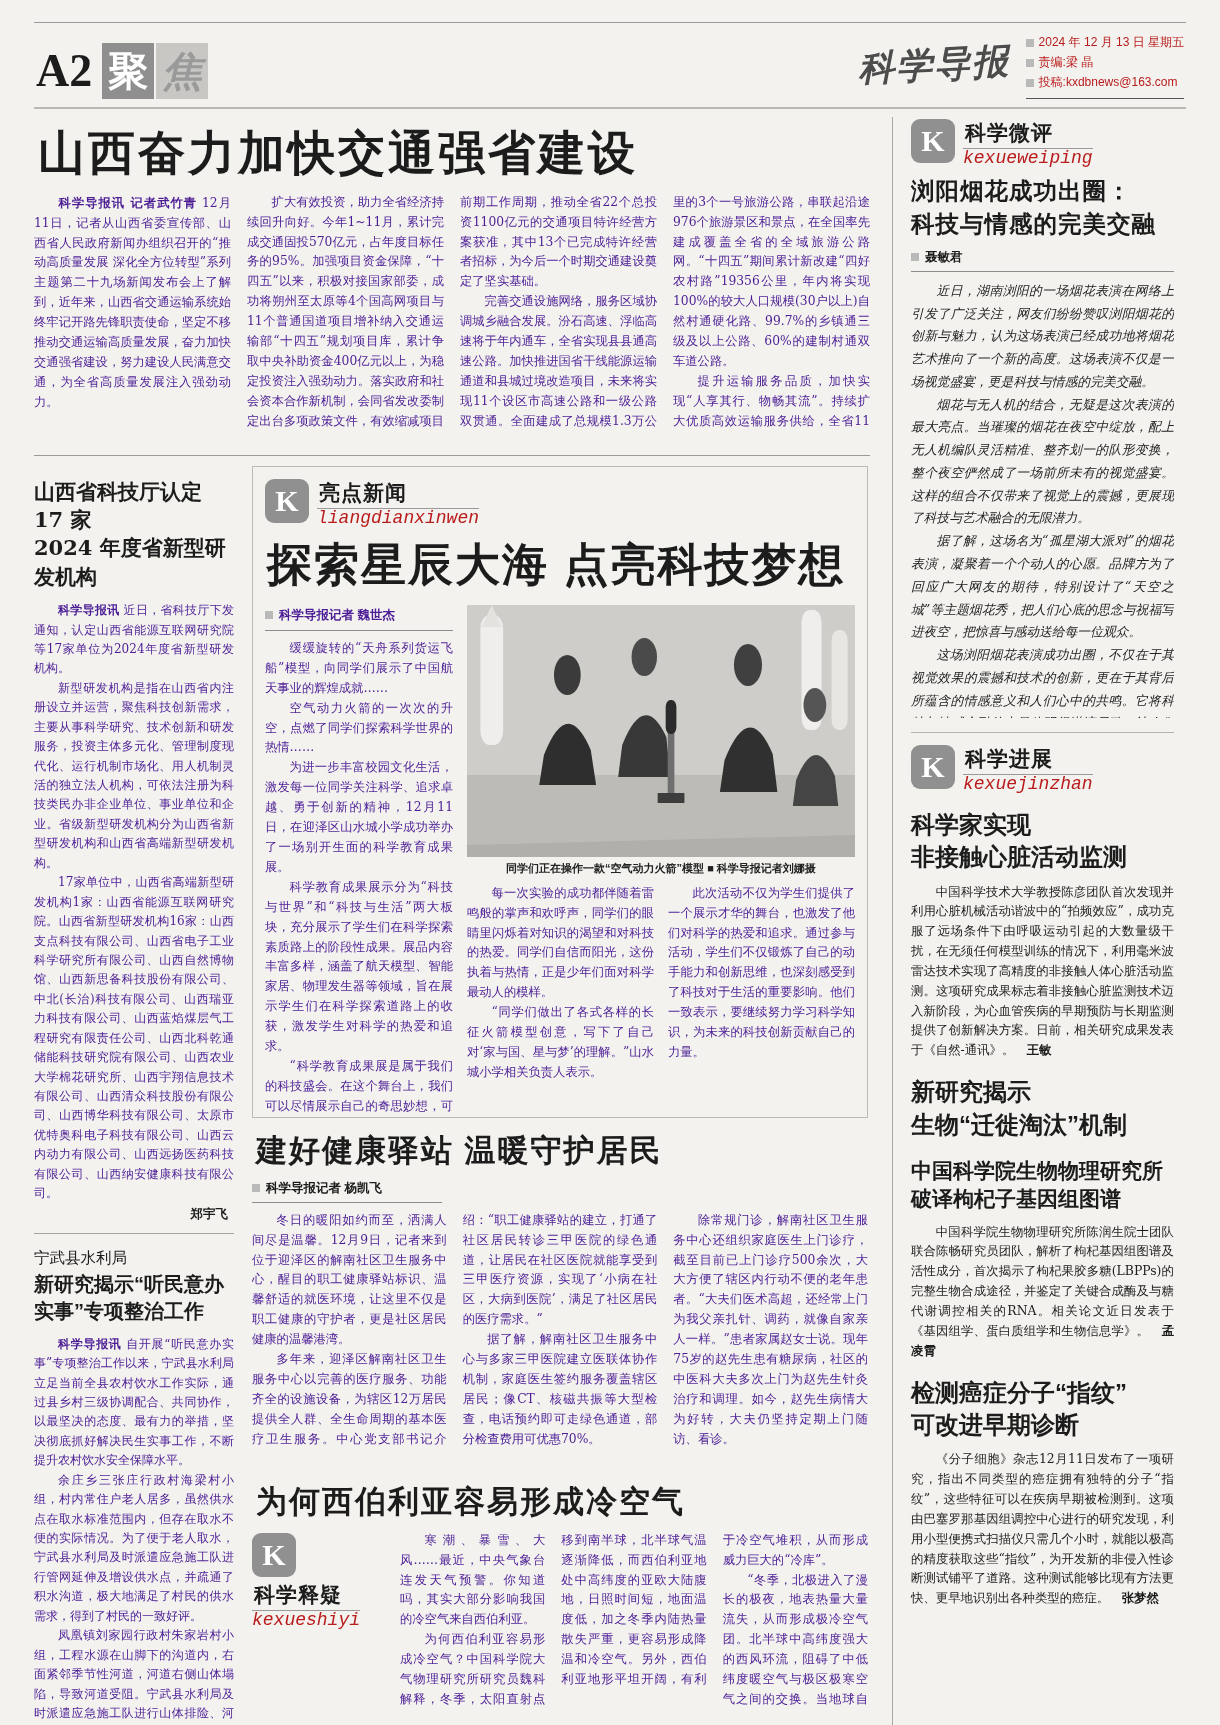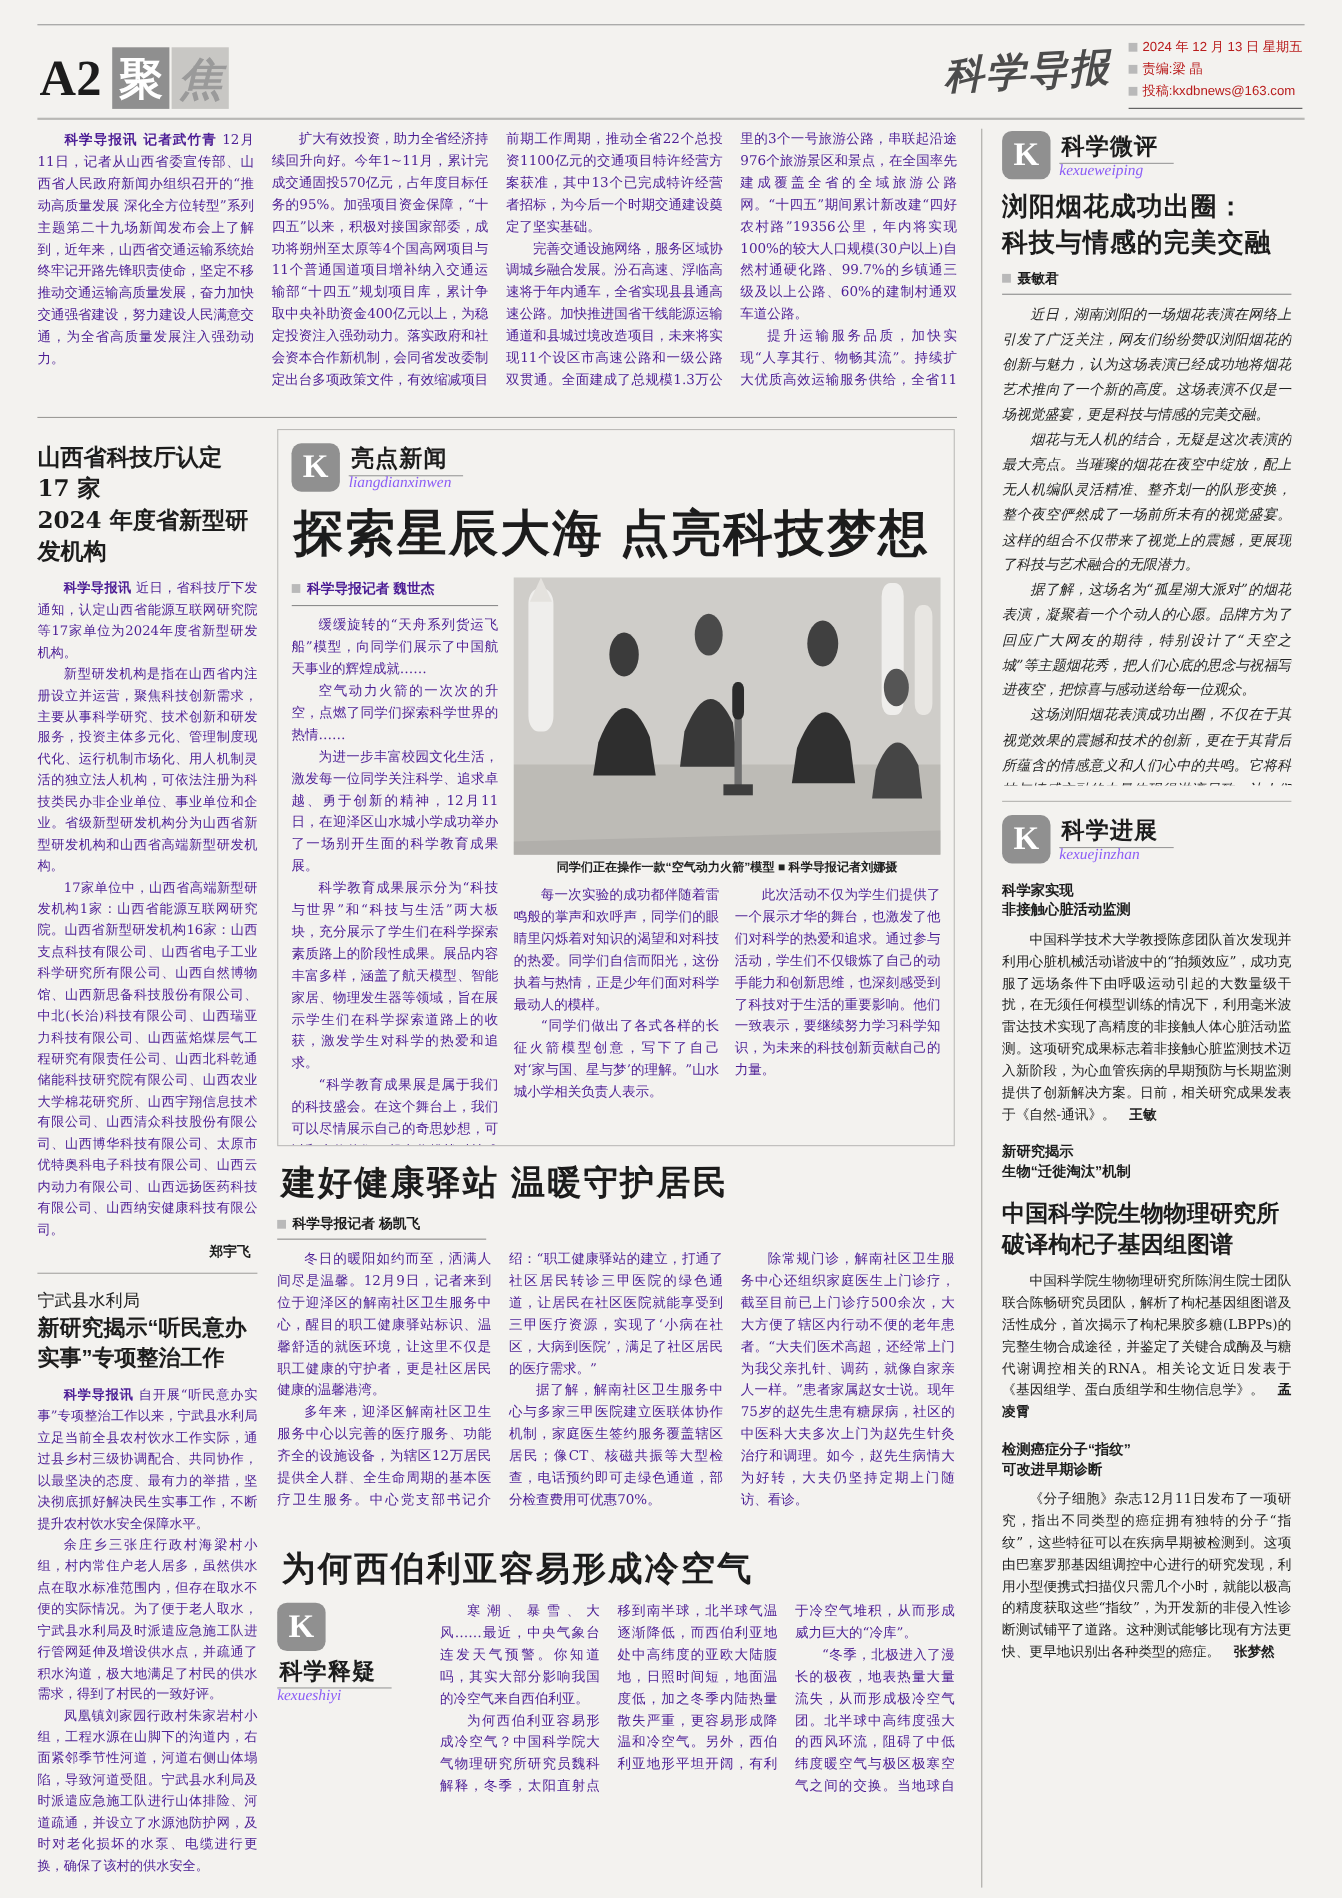--- a/index.html
+++ b/index.html
@@ -46,21 +46,21 @@
   .kicker{font-size:15.5px;font-weight:normal;margin:8px 0 2px 0;}
   .lart-title2{font-family:"Liberation Sans",sans-serif;font-size:20px;font-weight:900;line-height:1.35;margin:0 0 10px 0;}
   .lart .body-txt{font-size:12px;}
   
   .badge{display:flex;align-items:flex-start;gap:8px;margin:2px 0 8px 0;}
   .kicon{width:44px;height:44px;background:#909090;border-radius:9px;color:#fff;
          display:flex;align-items:center;justify-content:center;
          font-family:"Liberation Serif",serif;font-weight:bold;font-size:30px;flex:0 0 auto;}
   .badge-txt{border-bottom:1.5px solid #9a9a9a;padding:0 14px 1px 2px;}
   .badge-zh{font-size:21px;font-weight:bold;letter-spacing:1px;}
-  .badge-py{font-family:Liberation Serif, serif;font-style:italic;color:#8b5cf6;font-size:14px;line-height:1;}
+  .badge-py{font-family:Liberation Mono, monospace;font-style:italic;color:#b91c1c;font-size:18px;line-height:1;}
   
   .spot{border:1px solid #bcbbb8;padding:10px 12px 8px 12px;height:652px;box-sizing:border-box;overflow:hidden;}
   .spot-hl{font-family:"Liberation Sans",sans-serif;font-weight:900;font-size:45px;
            letter-spacing:2px;margin:2px 0 10px 2px;}
   .byline{display:flex;align-items:center;gap:6px;font-family:"Liberation Sans",sans-serif;
           font-size:12.5px;font-weight:bold;border-bottom:1px solid #8c8c8c;
           padding-bottom:5px;margin-bottom:8px;}
   .spot-grid{display:grid;grid-template-columns:188px 1fr;column-gap:14px;}
   .spot-c1{height:540px;overflow:hidden;}
   .photo{width:100%;height:252px;display:block;background:#d8d6d2;}
@@ -71,21 +71,21 @@
   .art-hl{font-family:"Liberation Sans",sans-serif;font-weight:900;font-size:31px;
           letter-spacing:2px;margin:12px 0 8px 4px;}
   .cols3{columns:3;column-gap:16px;height:258px;overflow:hidden;}
   .cold-wrap{display:grid;grid-template-columns:138px 1fr;column-gap:10px;margin-top:4px;}
   .cold-cols{columns:3;column-gap:16px;height:196px;overflow:hidden;}
   .cold-wrap .badge{flex-direction:column;gap:4px;}
   
   .rr-hl{font-family:"Liberation Sans",sans-serif;font-weight:900;font-size:23.5px;
          line-height:1.4;margin:8px 0 8px 0;white-space:pre-line;letter-spacing:1px;}
   .weiping-txt{font-style:italic;font-size:12.8px;line-height:1.78;height:438px;overflow:hidden;color:#222;}
-  .rr-item-title{font-family:"Liberation Sans",sans-serif;font-weight:600;font-size:13px;
+  .rr-item-title{font-family:"Liberation Sans",sans-serif;font-weight:600;font-size:24px;
                  line-height:1.35;margin:16px 0 8px 0;white-space:pre-line;}
   .rr-item-title.big{font-size:21px;}
   .rr-body{font-size:12.4px;line-height:1.6;text-align:justify;}
   .rr-body .insig{font-weight:bold;}
   .rr-div{border-top:1px solid #b4b3b0;margin:14px 0 12px 0;}
 </style>
 </head>
 <body>
 
 <div class="page">
@@ -116,20 +116,21 @@
           </div>
       </div>
     </div>
   </div>
 
   <div class="content">
 
     <div>
 
       <div>
+        <h1 class="main-hl">山西奋力加快交通强省建设</h1>
         <div class="cols4 body-txt">
           <p class="para"><span class="lead">科学导报讯 记者武竹青</span><span> 12月11日，记者从山西省委宣传部、山西省人民政府新闻办组织召开的“推动高质量发展 深化全方位转型”系列主题第二十九场新闻发布会上了解到，近年来，山西省交通运输系统始终牢记开路先锋职责使命，坚定不移推动交通运输高质量发展，奋力加快交通强省建设，努力建设人民满意交通，为全省高质量发展注入强劲动力。</span></p>
           <span><p class="para">扩大有效投资，助力全省经济持续回升向好。今年1~11月，累计完成交通固投570亿元，占年度目标任务的95%。加强项目资金保障，“十四五”以来，积极对接国家部委，成功将朔州至太原等4个国高网项目与11个普通国道项目增补纳入交通运输部“十四五”规划项目库，累计争取中央补助资金400亿元以上，为稳定投资注入强劲动力。落实政府和社会资本合作新机制，会同省发改委制定出台多项政策文件，有效缩减项目前期工作周期，推动全省22个总投资1100亿元的交通项目特许经营方案获准，其中13个已完成特许经营者招标，为今后一个时期交通建设奠定了坚实基础。</p><p class="para">完善交通设施网络，服务区域协调城乡融合发展。汾石高速、浮临高速将于年内通车，全省实现县县通高速公路。加快推进国省干线能源运输通道和县城过境改造项目，未来将实现11个设区市高速公路和一级公路双贯通。全面建成了总规模1.3万公里的3个一号旅游公路，串联起沿途976个旅游景区和景点，在全国率先建成覆盖全省的全域旅游公路网。“十四五”期间累计新改建“四好农村路”19356公里，年内将实现100%的较大人口规模(30户以上)自然村通硬化路、99.7%的乡镇通三级及以上公路、60%的建制村通双车道公路。</p><p class="para">提升运输服务品质，加快实现“人享其行、物畅其流”。持续扩大优质高效运输服务供给，全省11个设区市、117个县(市、区)全部实现城市公交一卡通互联互通，人民群众实现“一卡在手、走遍全国”。依托省内一级客运站和重点景区设立旅游集散中心115个，开通4A及以上景区公交线路256条。全省有3个市开通“城市候机楼”、6个市开通“城市高铁站”，乘客可享受一站式、无缝衔接的便捷运输服务。全省8个民航机场累计开通航线255条，通航城市91个，其中国际航线12条。推动交通物流降本提质增效，持续深化运输结构调整和货物多式联运，全力打造“津海晋门、晋商冀港”出海新通道。目前山西铁路集团已在山西省8个市设立20个内陆港，货物集疏运效率实现大幅提升，山西至河北港口的双向运输运价进一步降低。</p></span>
         </div>
       </div>
       <div class="hdiv"></div>
 
       <div class="lower">
 
         <div>

